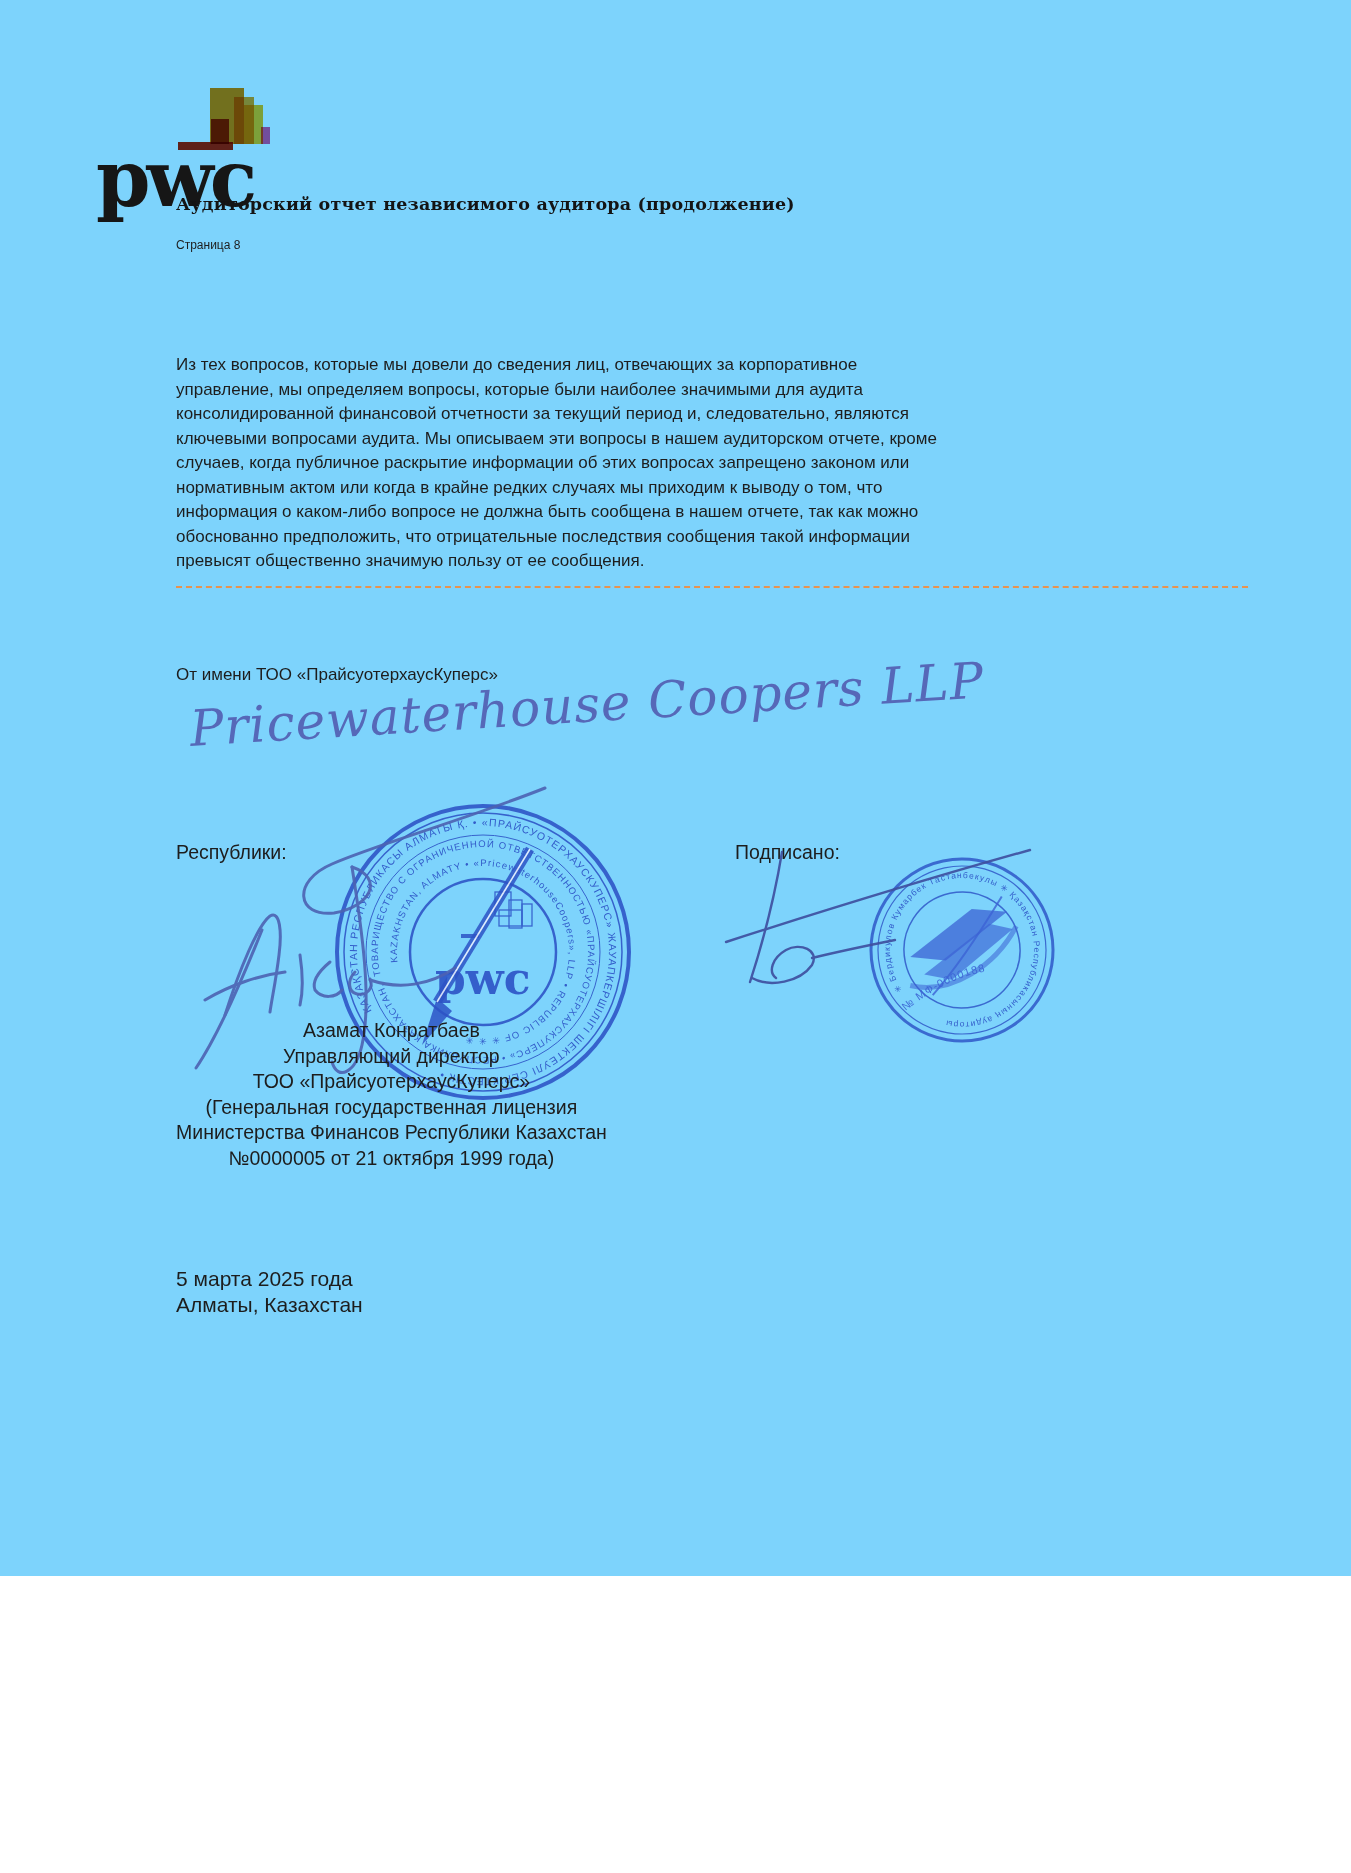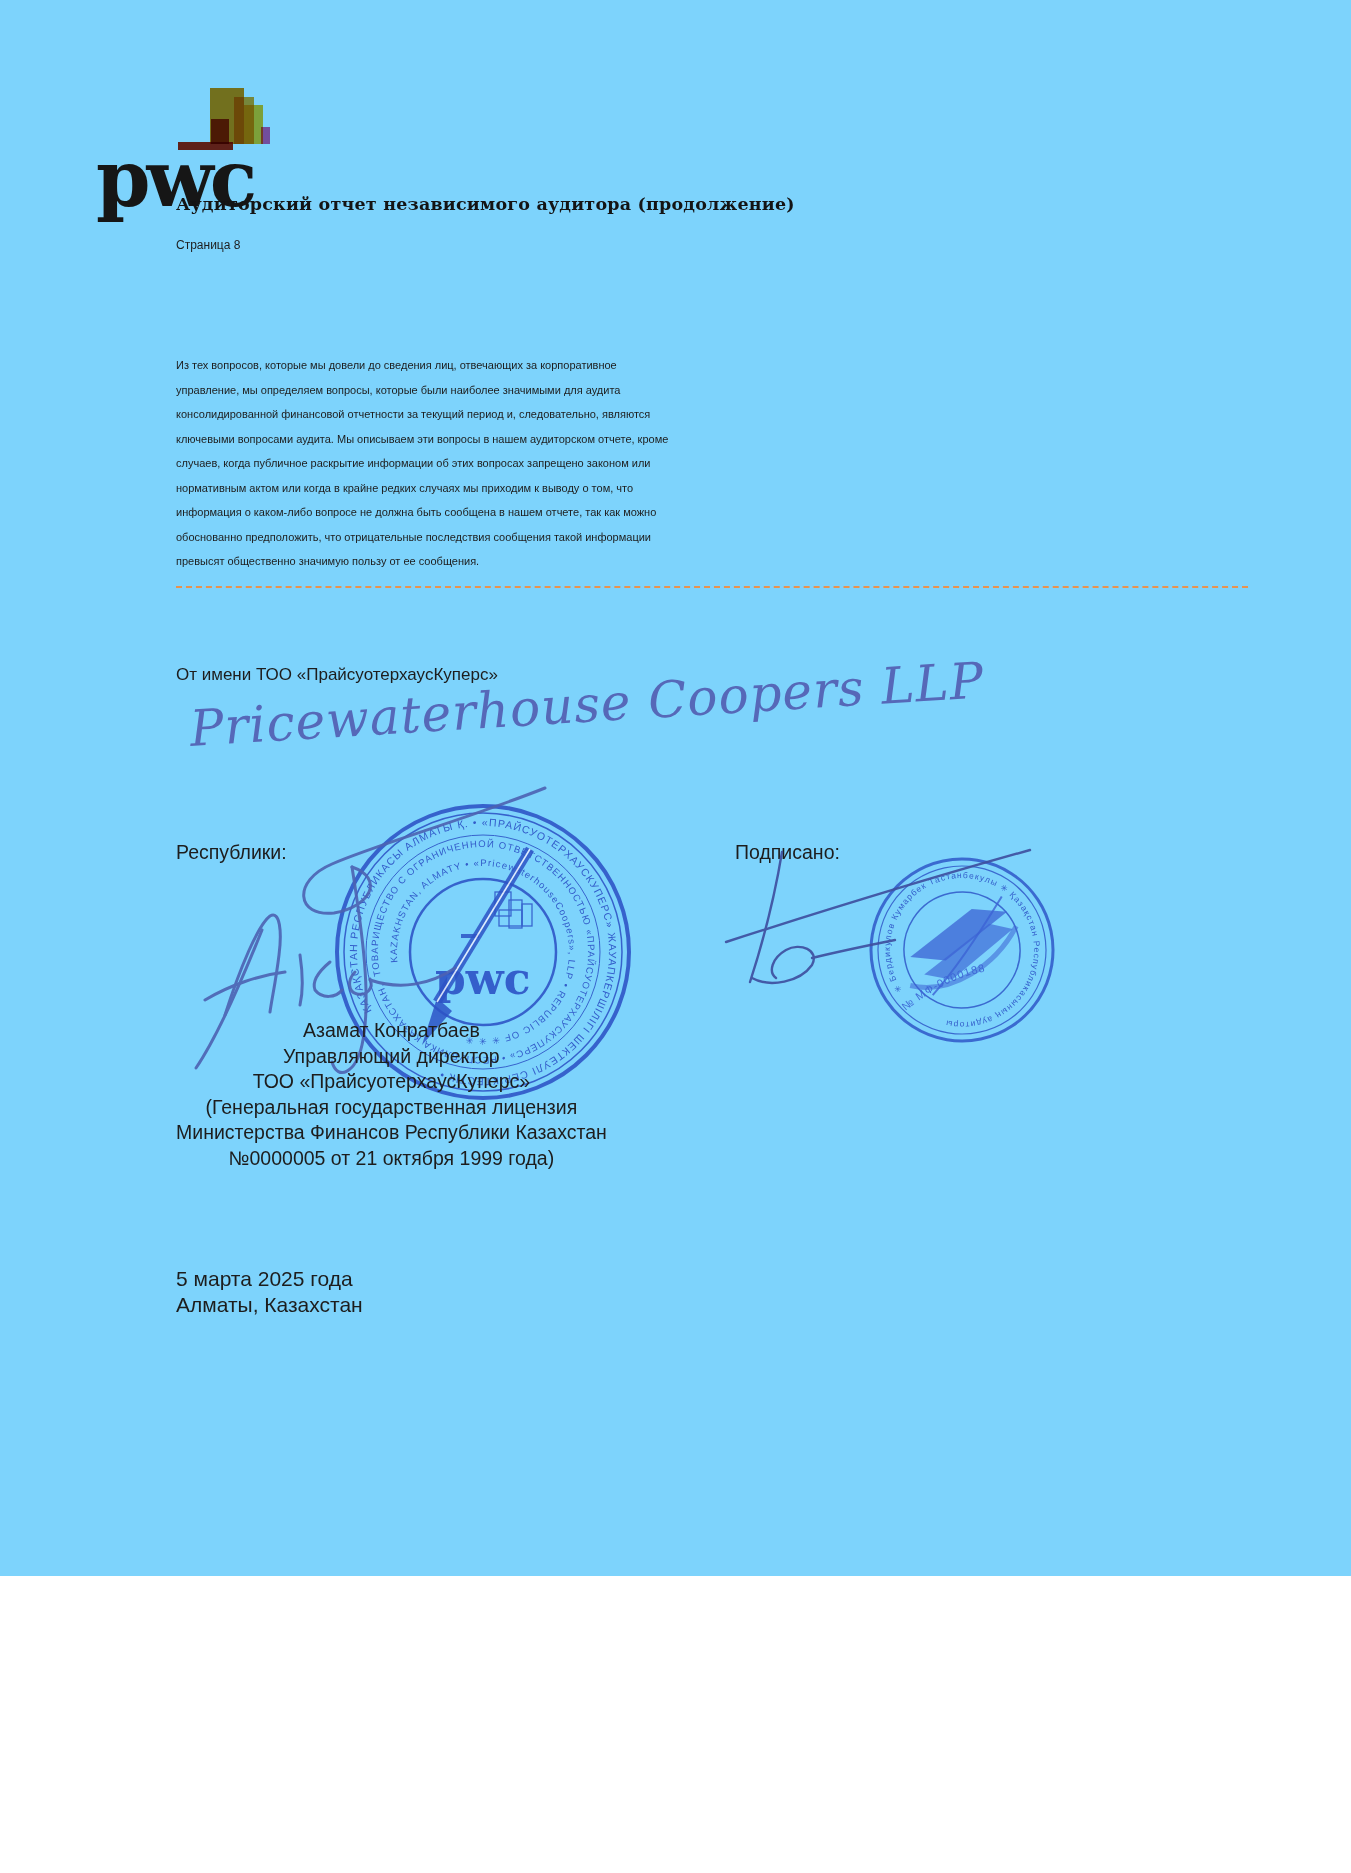--- a/index.html
+++ b/index.html
@@ -19,21 +19,21 @@
   .wordmark{
     position:absolute; left:8px; top:68px; font-family:"DejaVu Serif", serif;
     font-weight:bold; font-size:78px; letter-spacing:-4px; color:#161616; line-height:1;
   }
   
   .heading{
     position:absolute; left:176px; top:194px; font-family:"DejaVu Serif", serif;
     font-weight:bold; font-size:17.5px; color:#141414; letter-spacing:0.2px;
   }
   .page-label{position:absolute; left:176px; top:238px; font-size:12px;}
-  .para{position:absolute; left:176px; font-size:11px; line-height:24.5px; white-space:nowrap;}
+  .para{position:absolute; left:176px; font-size:17px; line-height:24.5px; white-space:nowrap;}
   .para.p1{top:353px;}
   .para.p2{top:601px;}
   .on-behalf{position:absolute; left:176px; top:665px; font-size:17px;text-align:center;}
   .divider{
     position:absolute; left:176px; top:586px; width:1072px; height:0;
     border-top:2px dashed #e8924e;
   }
   .script-sig{
     position:absolute; left:190px; top:700px; width:720px;
     font-family:"DejaVu Serif", serif; font-style:italic; font-size:50px;

